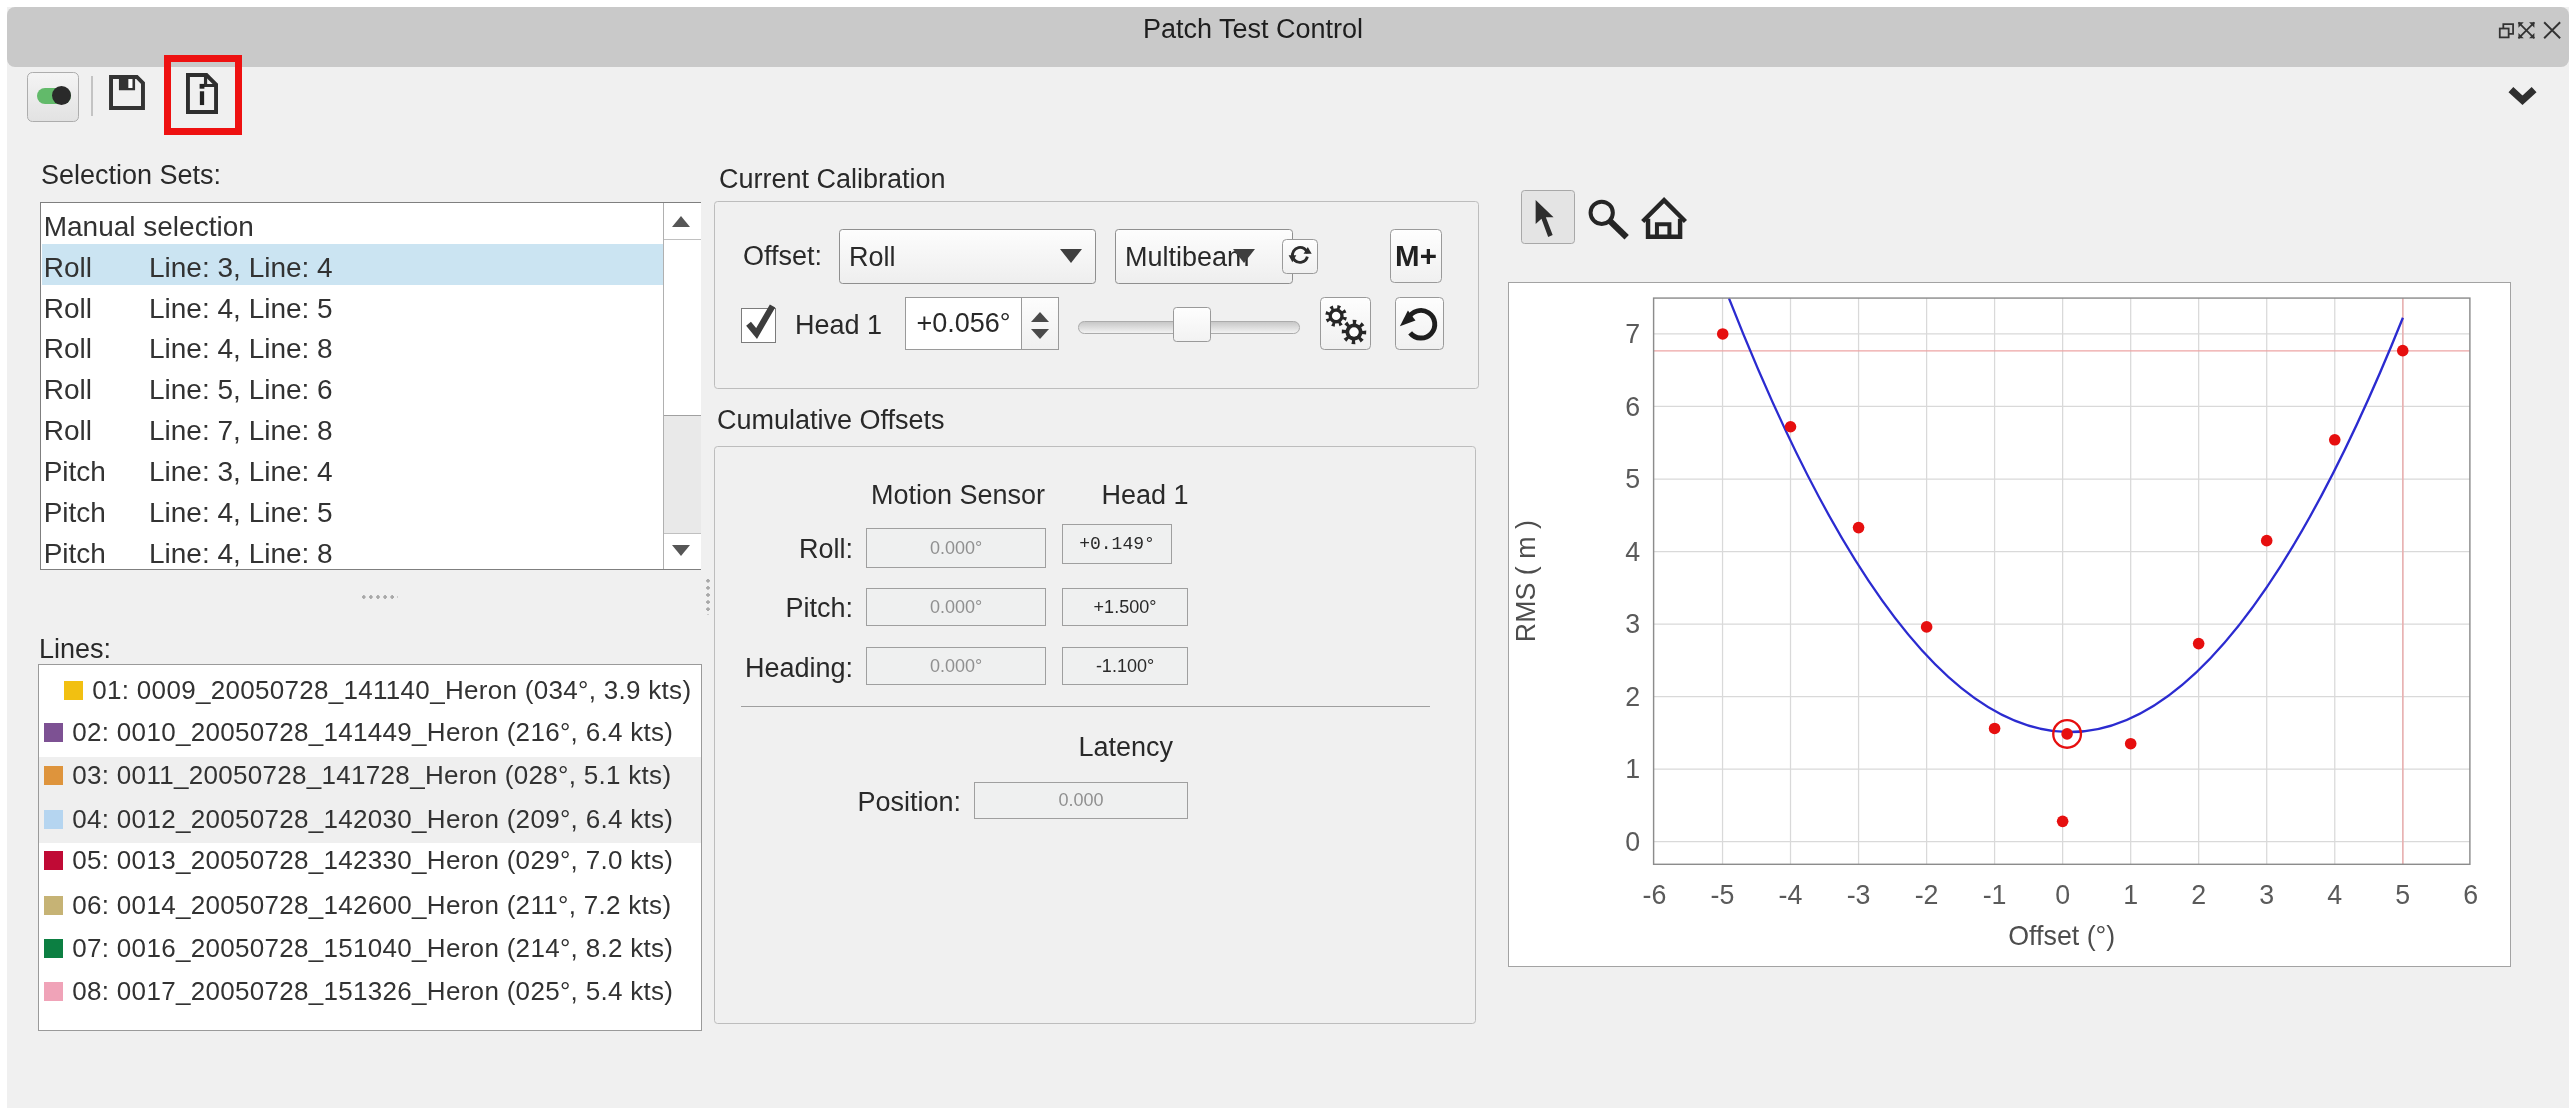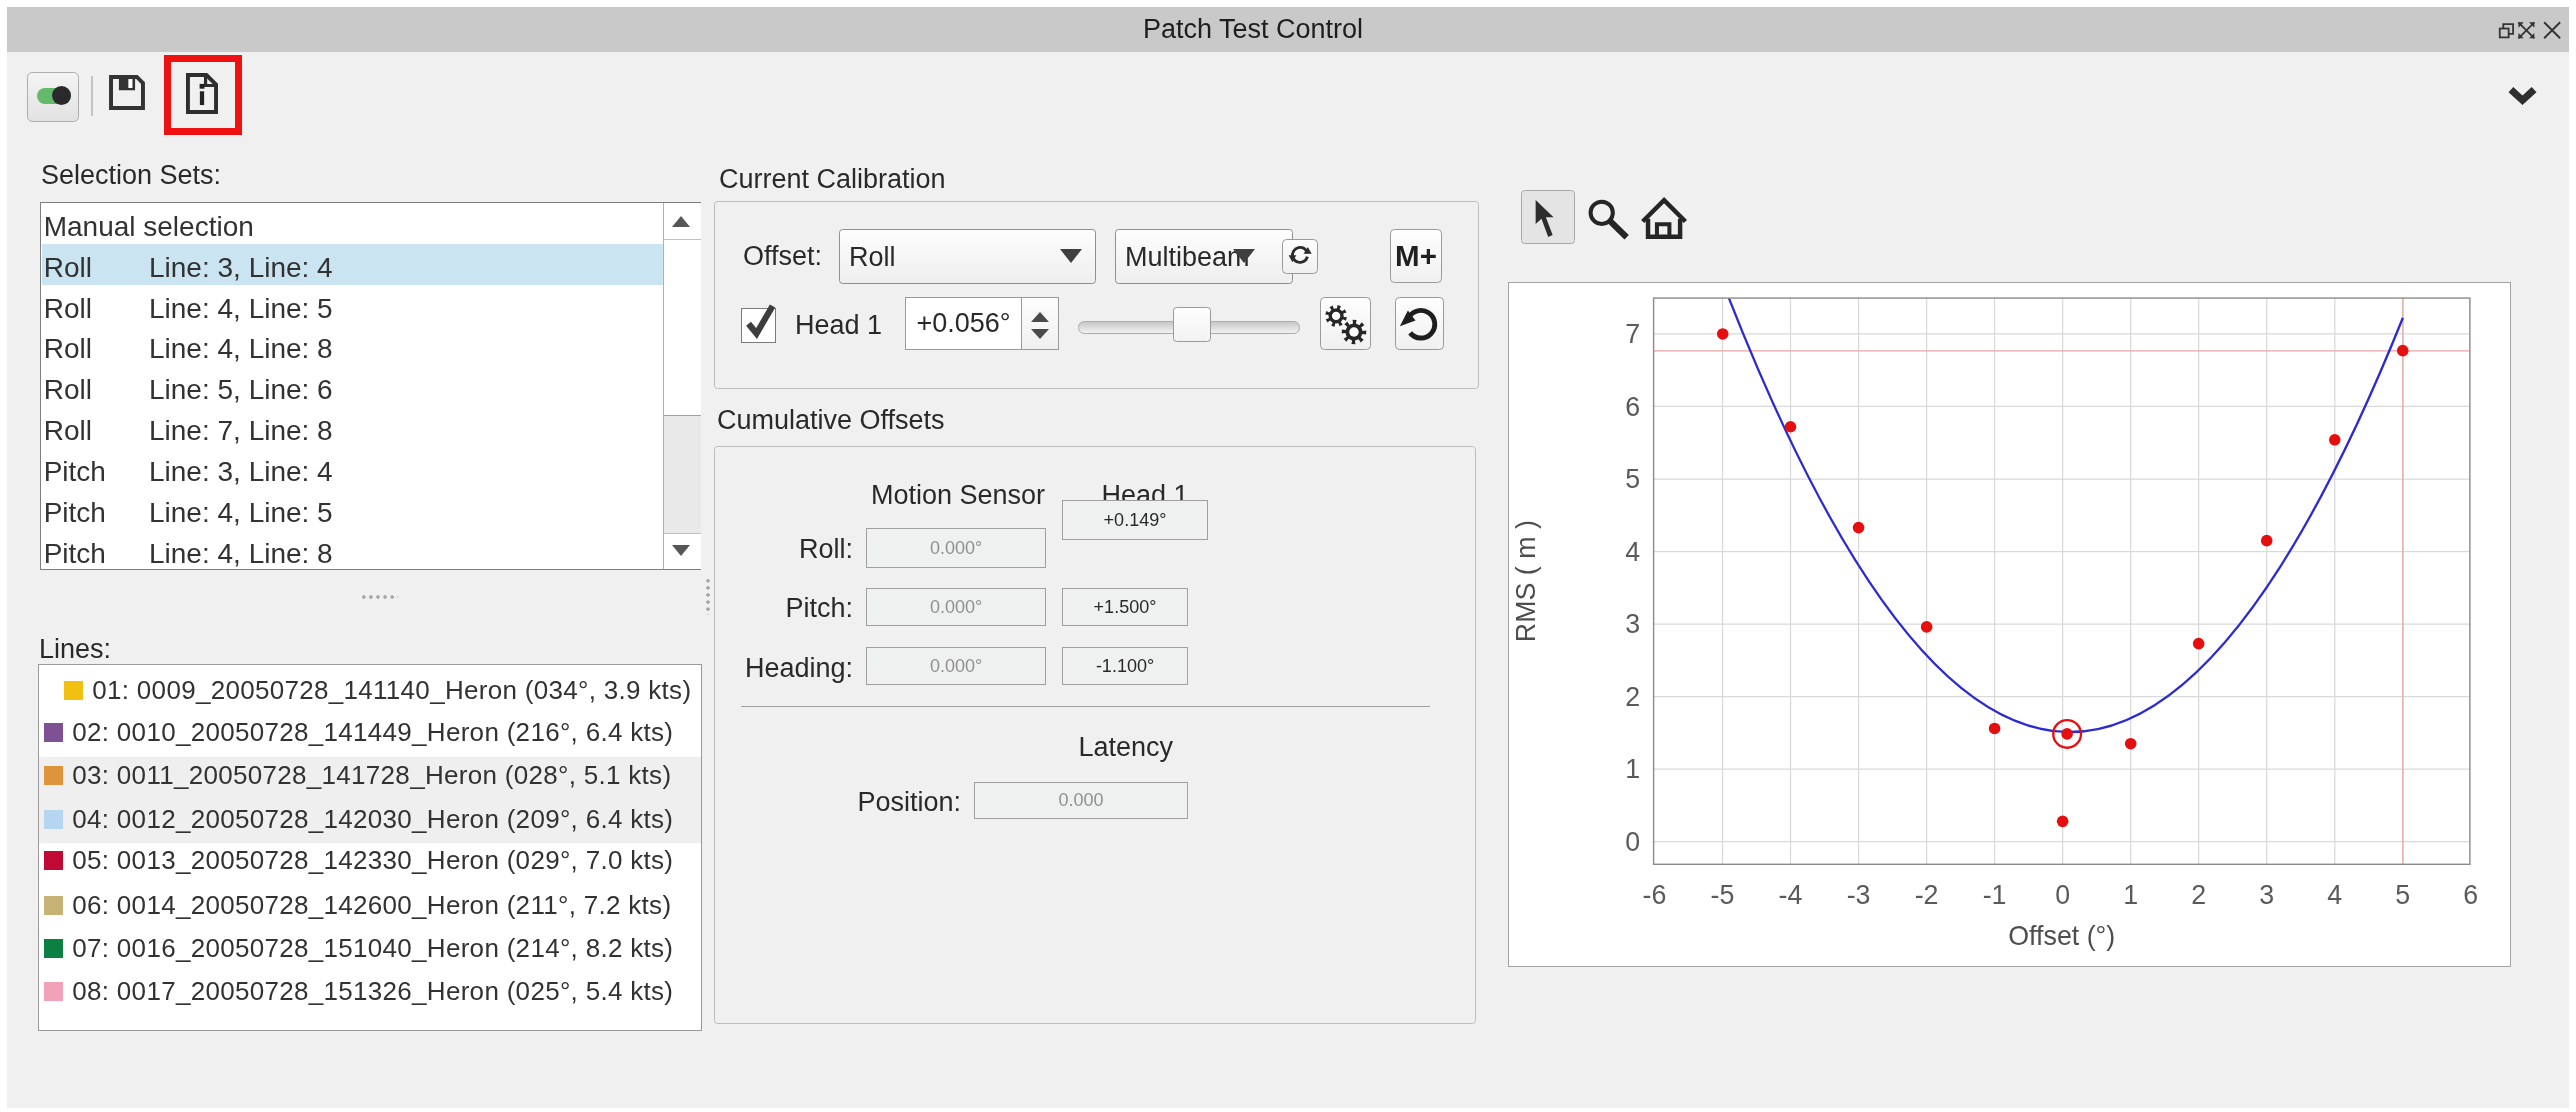--- a/index.html
+++ b/index.html
@@ -1,20 +1,20 @@
 <!DOCTYPE html>
 <html style="font-size:14.3px"><head>
 <meta charset="utf-8">
 <style>
 html,body{margin:0;padding:0;background:#ffffff;width:2576px;height:1112px;overflow:hidden;}
 *{box-sizing:border-box;}
 body,div,span{font-family:"Liberation Sans",sans-serif;}
 .abs{position:absolute;}
 #win{position:absolute;left:7.1px;top:7.1px;width:2562px;height:1101px;background:#f0f0f0;will-change:transform;}
-#titlebar{position:absolute;left:0;top:0;width:2562px;height:45px;background:#c9c9c9;}
+#titlebar{position:absolute;left:0;top:0;width:2562px;height:60px;background:#c9c9c9;border-radius:8px;}
 #title{position:absolute;left:0;top:0;width:2492px;height:45px;line-height:45px;text-align:center;font-size:27px;color:rgba(27,27,27,0.99);}
 .lbl{position:absolute;font-size:27px;color:rgba(38,38,38,0.99);white-space:nowrap;}
 .listbox{position:absolute;background:#ffffff;border:0.9px solid #7f7f7f;}
 .row{position:absolute;white-space:nowrap;font-size:28px;color:rgba(48,48,48,0.99);}
 .btn{position:absolute;background:linear-gradient(#fefefe,#f0f0f0);border:0.9px solid #9a9a9a;border-radius:4.5px;}
 .combo{position:absolute;background:linear-gradient(#fdfdfd,#eeeeee);border:0.9px solid #8f8f8f;border-radius:3.6px;}
 .carrow{position:absolute;width:0;height:0;border-left:11.6px solid transparent;border-right:11.6px solid transparent;border-top:14.3px solid #3f3f3f;}
 .field{position:absolute;background:#eff0f0;border:0.9px solid #9f9f9f;font-size:18px;text-align:center;}
 .lrow{left:4.5px;line-height:43px;font-size:26px;letter-spacing:0.3px;}
 .lrow i{display:inline-block;width:19px;height:19px;margin-right:9.8px;vertical-align:middle;margin-top:-2.7px;}
@@ -152,21 +152,21 @@
     <div class="lbl" style="left:710px;top:400px;line-height:27px;">Cumulative Offsets</div>
     <div class="abs" style="left:707px;top:439px;width:762px;height:578px;border:0.9px solid #bdbdbd;border-radius:3.6px;"></div>
     <div class="lbl" style="left:817px;top:473px;width:268px;text-align:center;">Motion Sensor</div>
     <div class="lbl" style="left:1004px;top:473px;width:268px;text-align:center;">Head 1</div>
     <div class="lbl" style="left:649px;top:527px;width:197px;text-align:right;">Roll:</div>
     <div class="lbl" style="left:649px;top:586px;width:197px;text-align:right;">Pitch:</div>
     <div class="lbl" style="left:649px;top:646px;width:197px;text-align:right;">Heading:</div>
     <div class="field" style="left:859px;top:521px;width:180px;height:40px;line-height:38px;color:rgba(143,143,143,0.99);">0.000°</div>
     <div class="field" style="left:859px;top:581px;width:180px;height:38px;line-height:37px;color:rgba(143,143,143,0.99);">0.000°</div>
     <div class="field" style="left:859px;top:640px;width:180px;height:38px;line-height:37px;color:rgba(143,143,143,0.99);">0.000°</div>
-    <div class="field" style="left:1055px;top:493px;width:146px;height:40px;line-height:38px;color:rgba(38,38,38,0.99);">+0.149°</div>
+    <div class="field" style="left:1055px;top:517px;width:110px;height:40px;line-height:38px;color:rgba(38,38,38,0.99);font-family:Liberation Mono, monospace;">+0.149°</div>
     <div class="field" style="left:1055px;top:581px;width:126px;height:38px;line-height:37px;color:rgba(38,38,38,0.99);">+1.500°</div>
     <div class="field" style="left:1055px;top:640px;width:126px;height:38px;line-height:37px;color:rgba(38,38,38,0.99);">-1.100°</div>
     <div class="abs" style="left:734px;top:699px;width:689px;height:0.9px;background:#9f9f9f;"></div>
     <div class="lbl" style="left:898px;top:725px;width:268px;text-align:right;">Latency</div>
     <div class="lbl" style="left:757px;top:780px;width:197px;text-align:right;">Position:</div>
     <div class="field" style="left:967px;top:775px;width:214px;height:37px;line-height:35px;color:rgba(143,143,143,0.99);">0.000</div>
   </div>
   <div id="rightcol">
     <div class="abs" style="left:1514px;top:183px;width:54px;height:54px;background:#e4e4e4;border:0.9px solid #a8a8a8;border-radius:3.6px;"></div>
     <svg style="left:1517px;top:182px;" width="43" height="54" viewBox="0 0 48 60">

